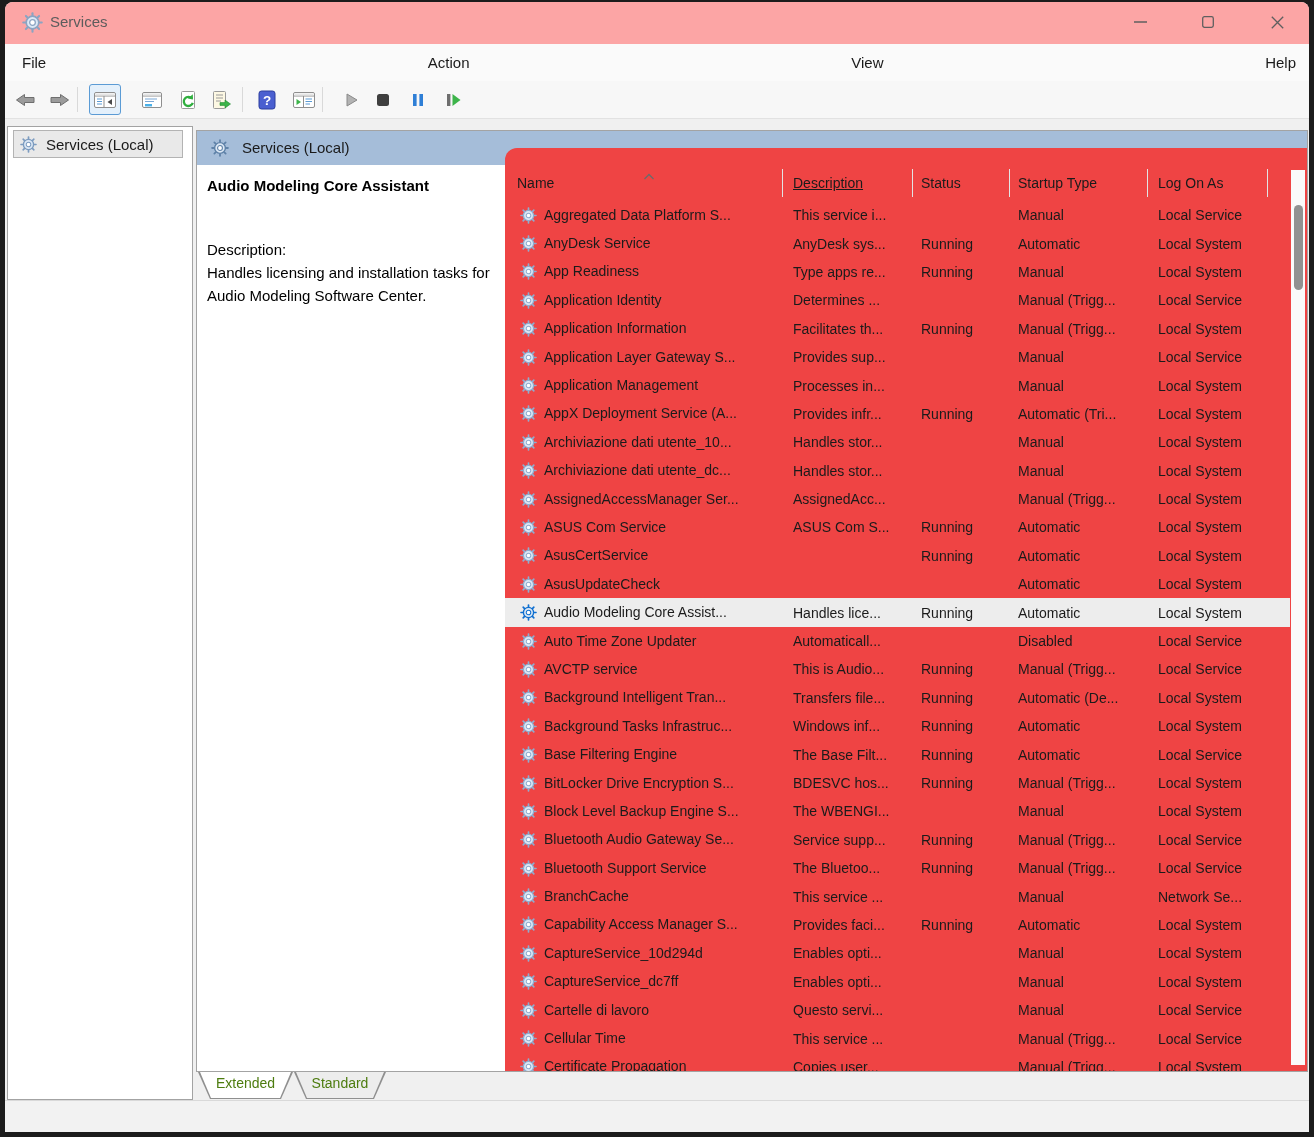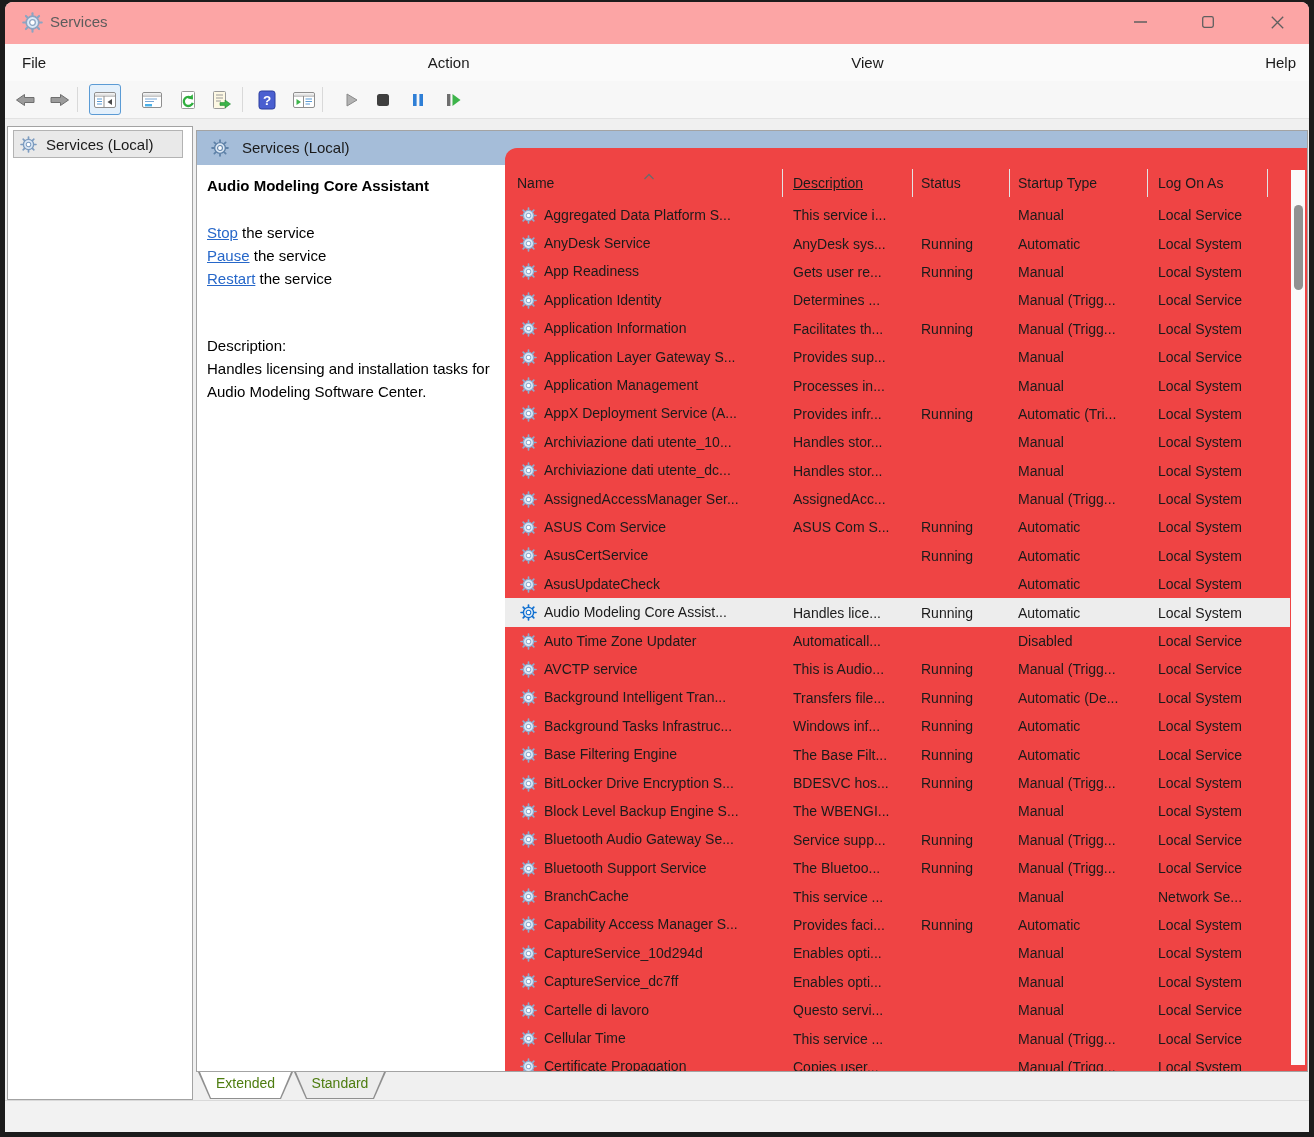--- a/index.html
+++ b/index.html
@@ -255,25 +255,20 @@
   <div class="main">
     <div class="band">
       <svg class="gearicon" viewBox="0 0 20 20">
           <use href="#gear"></use>
         </svg>
       <span class="band-label">Services (Local)</span>
     </div>
 
     <div class="descpane">
       <div class="svc-title">Audio Modeling Core Assistant</div>
-      <div class="links">
-          <div class="linkline"><a>Stop</a><span> the service</span></div>
-          <div class="linkline"><a>Pause</a><span> the service</span></div>
-          <div class="linkline"><a>Restart</a><span> the service</span></div>
-        </div>
       <div class="desc-label">Description:</div>
       <div class="desc-text">Handles licensing and installation tasks for Audio Modeling Software Center.</div>
     </div>
 
     <div class="listpanel">
       <div class="lheader">
           <div class="hcell hcell-0">
             <span>Name</span>
             <span class="sort-caret"><svg width="12" height="7" viewBox="0 0 12 7">
                 <path d="M1.5 6 L6 1.5 L10.5 6" fill="none" stroke="#6b6b6b" stroke-width="1.3"></path>
@@ -320,21 +315,21 @@
             <div class="cell c-logon">Local System</div>
             <div class="cell"></div>
           </div>
           <div class="lrow">
             <div class="cell c-name">
               <svg class="gearicon" viewBox="0 0 20 20">
                 <use href="#gear"></use>
               </svg>
               <span>App Readiness</span>
             </div>
-            <div class="cell c-desc">Gets user re...</div>
+            <div class="cell c-desc">Type apps re...</div>
             <div class="cell c-status">Running</div>
             <div class="cell c-startup">Manual</div>
             <div class="cell c-logon">Local System</div>
             <div class="cell"></div>
           </div>
           <div class="lrow">
             <div class="cell c-name">
               <svg class="gearicon" viewBox="0 0 20 20">
                 <use href="#gear"></use>
               </svg>

